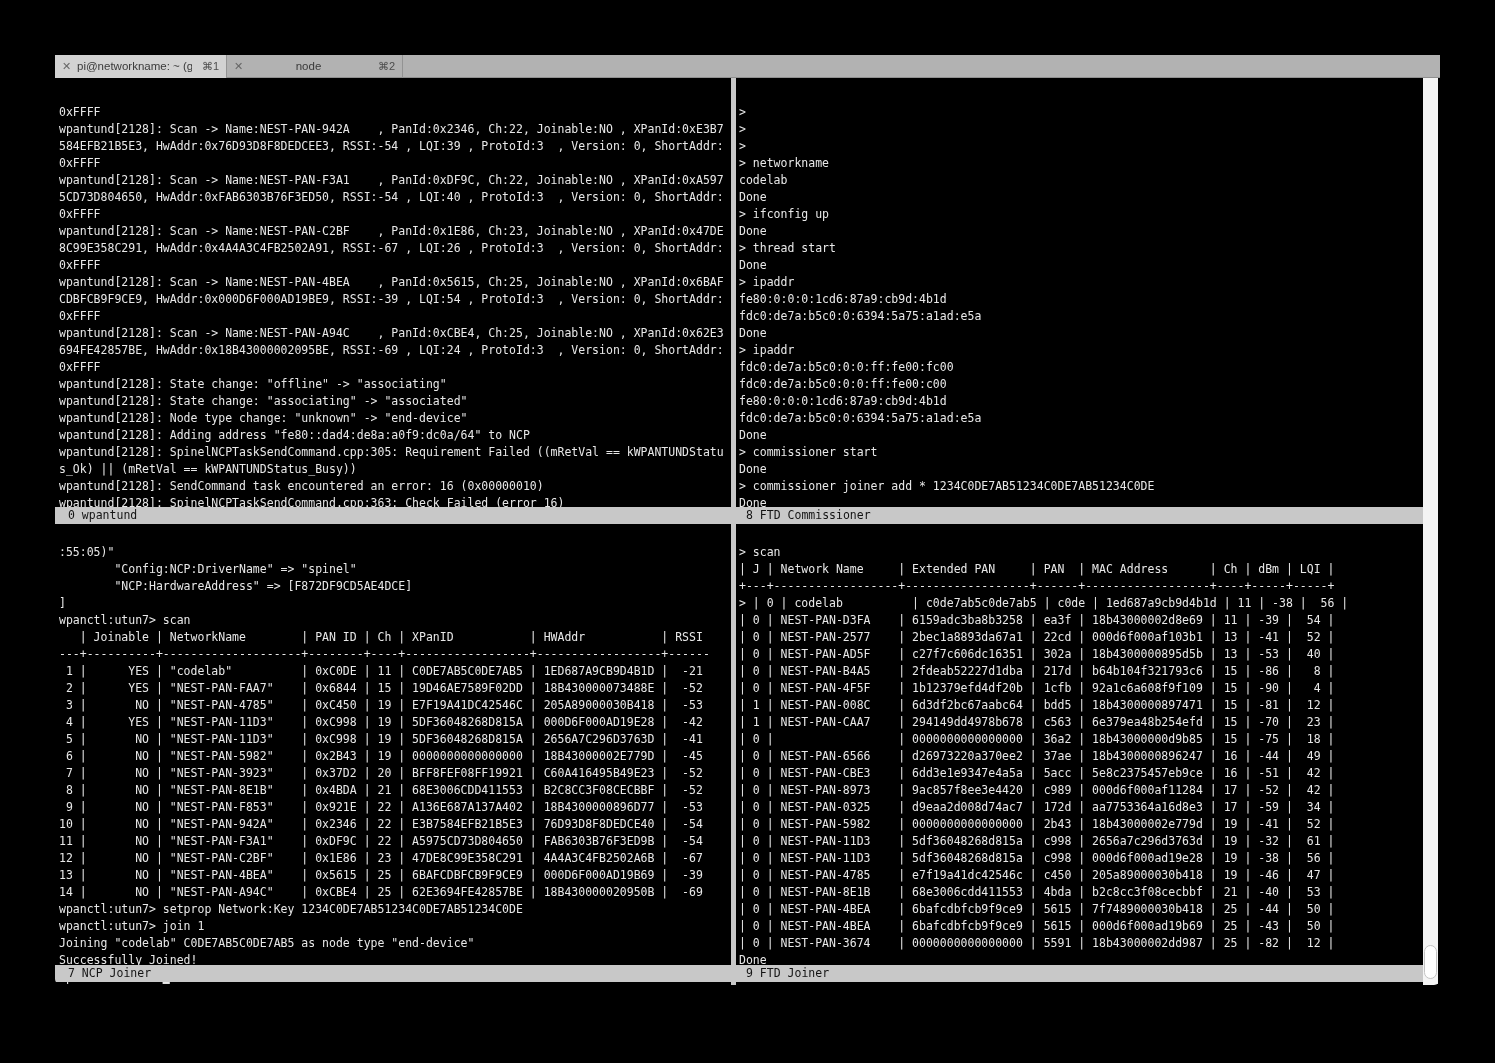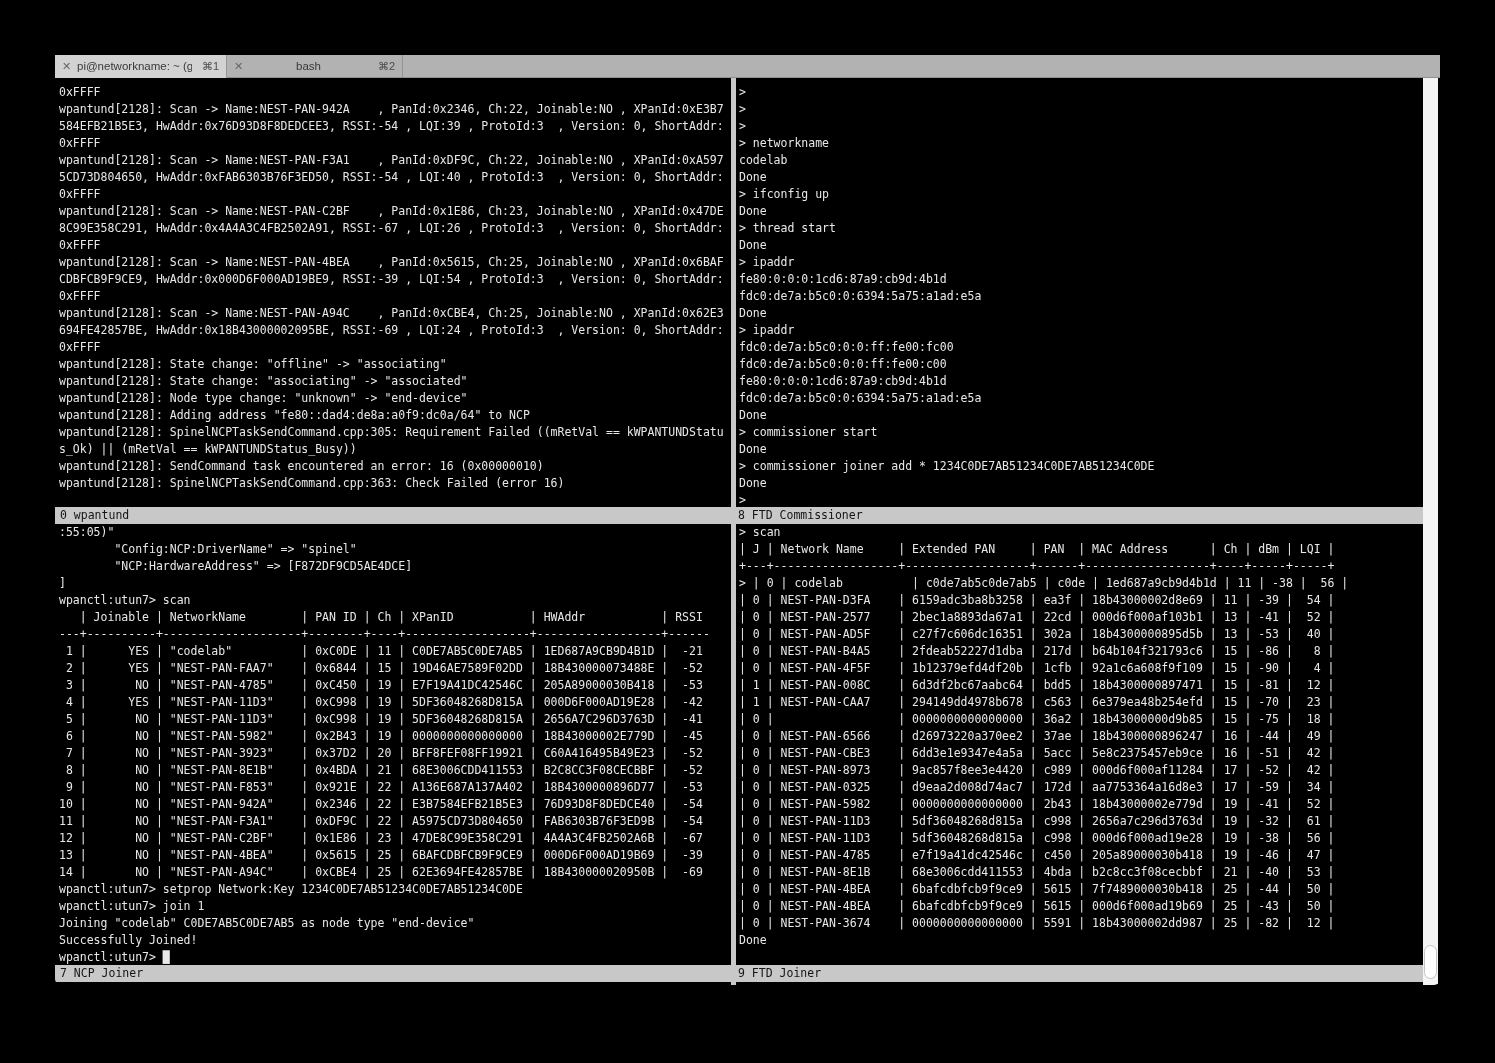--- a/index.html
+++ b/index.html
@@ -48,30 +48,30 @@
   .tab .shortcut{
     position:absolute;right:7px;top:0;line-height:23px;font-size:11px;color:#4c4c4c;
   }
   
   .term{
     position:absolute;left:0;top:48px;width:100%;height:907px;background:#000;
   }
   .pane{
     position:absolute;overflow:hidden;white-space:pre;
     font-family:"DejaVu Sans Mono","Liberation Mono",monospace;
-    font-size:11.5px;line-height:17px;color:#e8e8e8;
+    font-size:11.5px;line-height:17px;color:#e8e8e8;margin-top:20px;
   }
   .tl{height:17px;white-space:pre;}
   .vdivider{
     position:absolute;background:#c8c8c8;
   }
   .statusbar{
     position:absolute;height:17px;background:#c8c8c8;color:#141414;
     font-family:"DejaVu Sans Mono","Liberation Mono",monospace;
-    font-size:11.5px;line-height:17px;white-space:pre;padding-left:5px;box-sizing:border-box;
+    font-size:11.5px;line-height:17px;white-space:pre;padding-left:13px;box-sizing:border-box;
   }
   
   .scrollbar-track{
     position:absolute;background:#f4f4f4;
   }
   .scrollbar-thumb{
     position:absolute;left:1px;width:13px;height:34px;background:#ffffff;
     border:1px solid #c3c3c3;border-radius:7px;box-sizing:border-box;
   }
 </style>
@@ -90,21 +90,21 @@
   </div>
 
   <div class="tabbar">
     <div class="tab active" style="left:0;width:172px;">
       <span class="close">✕</span>
       <span class="label">pi@networkname: ~ (g...</span>
       <span class="shortcut">⌘1</span>
     </div>
     <div class="tab" style="left:172px;width:176px;">
       <span class="close">✕</span>
-      <span class="label">bash</span>
+      <span class="label">node</span>
       <span class="shortcut">⌘2</span>
     </div>
   </div>
 
   <div class="term">
 
     <div class="pane" style="left:4px;top:6px;width:672px;height:425px;"><div class="tl">0xFFFF</div><div class="tl">wpantund[2128]: Scan -&gt; Name:NEST-PAN-942A    , PanId:0x2346, Ch:22, Joinable:NO , XPanId:0xE3B7</div><div class="tl">584EFB21B5E3, HwAddr:0x76D93D8F8DEDCEE3, RSSI:-54 , LQI:39 , ProtoId:3  , Version: 0, ShortAddr:</div><div class="tl">0xFFFF</div><div class="tl">wpantund[2128]: Scan -&gt; Name:NEST-PAN-F3A1    , PanId:0xDF9C, Ch:22, Joinable:NO , XPanId:0xA597</div><div class="tl">5CD73D804650, HwAddr:0xFAB6303B76F3ED50, RSSI:-54 , LQI:40 , ProtoId:3  , Version: 0, ShortAddr:</div><div class="tl">0xFFFF</div><div class="tl">wpantund[2128]: Scan -&gt; Name:NEST-PAN-C2BF    , PanId:0x1E86, Ch:23, Joinable:NO , XPanId:0x47DE</div><div class="tl">8C99E358C291, HwAddr:0x4A4A3C4FB2502A91, RSSI:-67 , LQI:26 , ProtoId:3  , Version: 0, ShortAddr:</div><div class="tl">0xFFFF</div><div class="tl">wpantund[2128]: Scan -&gt; Name:NEST-PAN-4BEA    , PanId:0x5615, Ch:25, Joinable:NO , XPanId:0x6BAF</div><div class="tl">CDBFCB9F9CE9, HwAddr:0x000D6F000AD19BE9, RSSI:-39 , LQI:54 , ProtoId:3  , Version: 0, ShortAddr:</div><div class="tl">0xFFFF</div><div class="tl">wpantund[2128]: Scan -&gt; Name:NEST-PAN-A94C    , PanId:0xCBE4, Ch:25, Joinable:NO , XPanId:0x62E3</div><div class="tl">694FE42857BE, HwAddr:0x18B43000002095BE, RSSI:-69 , LQI:24 , ProtoId:3  , Version: 0, ShortAddr:</div><div class="tl">0xFFFF</div><div class="tl">wpantund[2128]: State change: "offline" -&gt; "associating"</div><div class="tl">wpantund[2128]: State change: "associating" -&gt; "associated"</div><div class="tl">wpantund[2128]: Node type change: "unknown" -&gt; "end-device"</div><div class="tl">wpantund[2128]: Adding address "fe80::dad4:de8a:a0f9:dc0a/64" to NCP</div><div class="tl">wpantund[2128]: SpinelNCPTaskSendCommand.cpp:305: Requirement Failed ((mRetVal == kWPANTUNDStatu</div><div class="tl">s_Ok) || (mRetVal == kWPANTUNDStatus_Busy))</div><div class="tl">wpantund[2128]: SendCommand task encountered an error: 16 (0x00000010)</div><div class="tl">wpantund[2128]: SpinelNCPTaskSendCommand.cpp:363: Check Failed (error 16)</div><div class="tl"> </div></div>
 
     <div class="pane" style="left:684px;top:6px;width:684px;height:425px;"><div class="tl">&gt;</div><div class="tl">&gt;</div><div class="tl">&gt;</div><div class="tl">&gt; networkname</div><div class="tl">codelab</div><div class="tl">Done</div><div class="tl">&gt; ifconfig up</div><div class="tl">Done</div><div class="tl">&gt; thread start</div><div class="tl">Done</div><div class="tl">&gt; ipaddr</div><div class="tl">fe80:0:0:0:1cd6:87a9:cb9d:4b1d</div><div class="tl">fdc0:de7a:b5c0:0:6394:5a75:a1ad:e5a</div><div class="tl">Done</div><div class="tl">&gt; ipaddr</div><div class="tl">fdc0:de7a:b5c0:0:0:ff:fe00:fc00</div><div class="tl">fdc0:de7a:b5c0:0:0:ff:fe00:c00</div><div class="tl">fe80:0:0:0:1cd6:87a9:cb9d:4b1d</div><div class="tl">fdc0:de7a:b5c0:0:6394:5a75:a1ad:e5a</div><div class="tl">Done</div><div class="tl">&gt; commissioner start</div><div class="tl">Done</div><div class="tl">&gt; commissioner joiner add * 1234C0DE7AB51234C0DE7AB51234C0DE</div><div class="tl">Done</div><div class="tl">&gt;</div></div>
 

